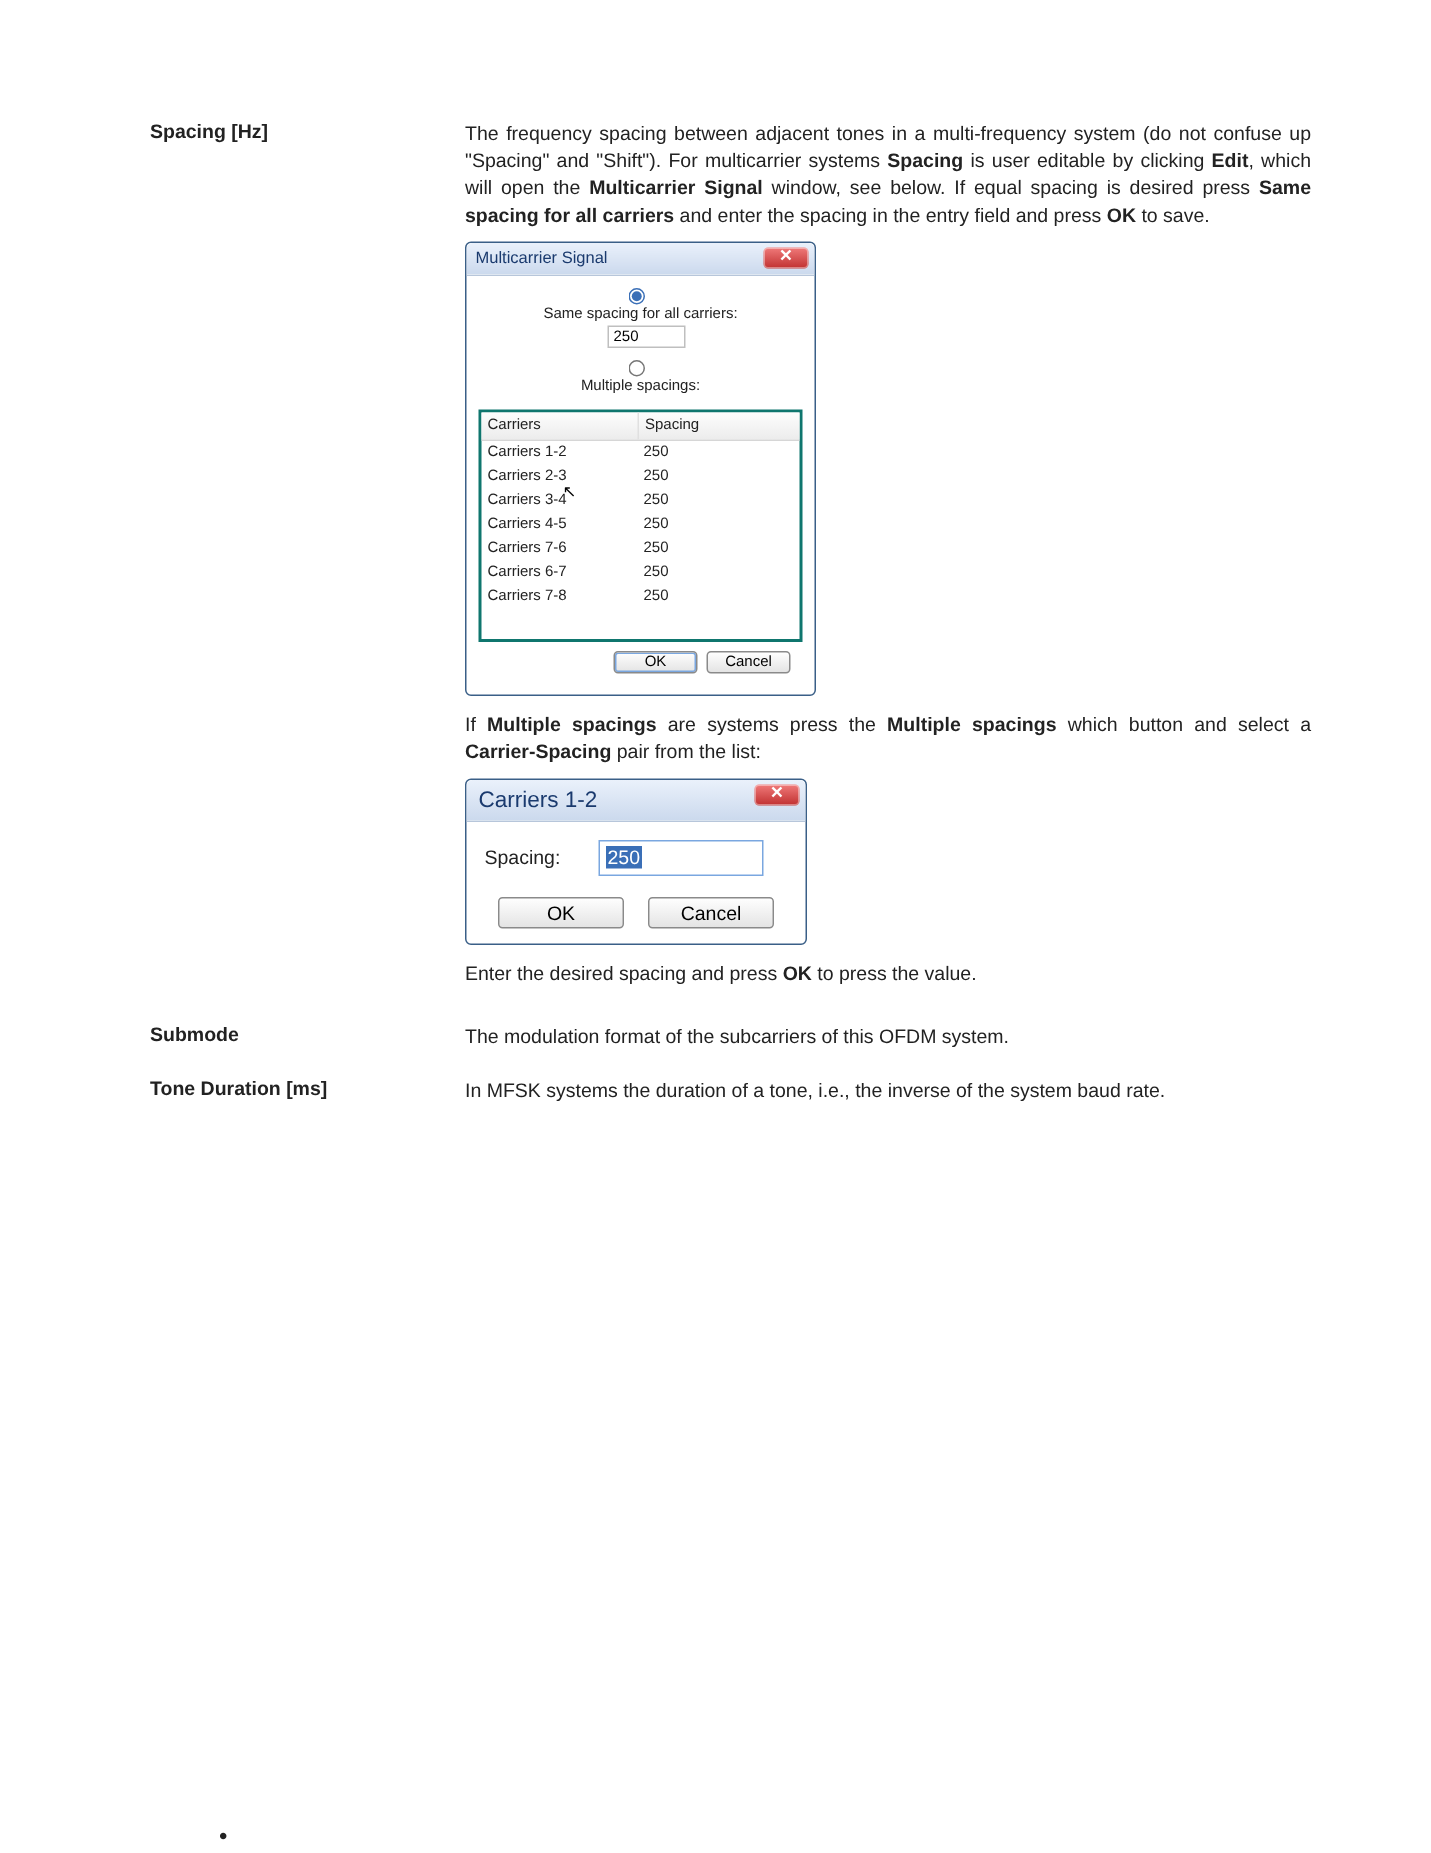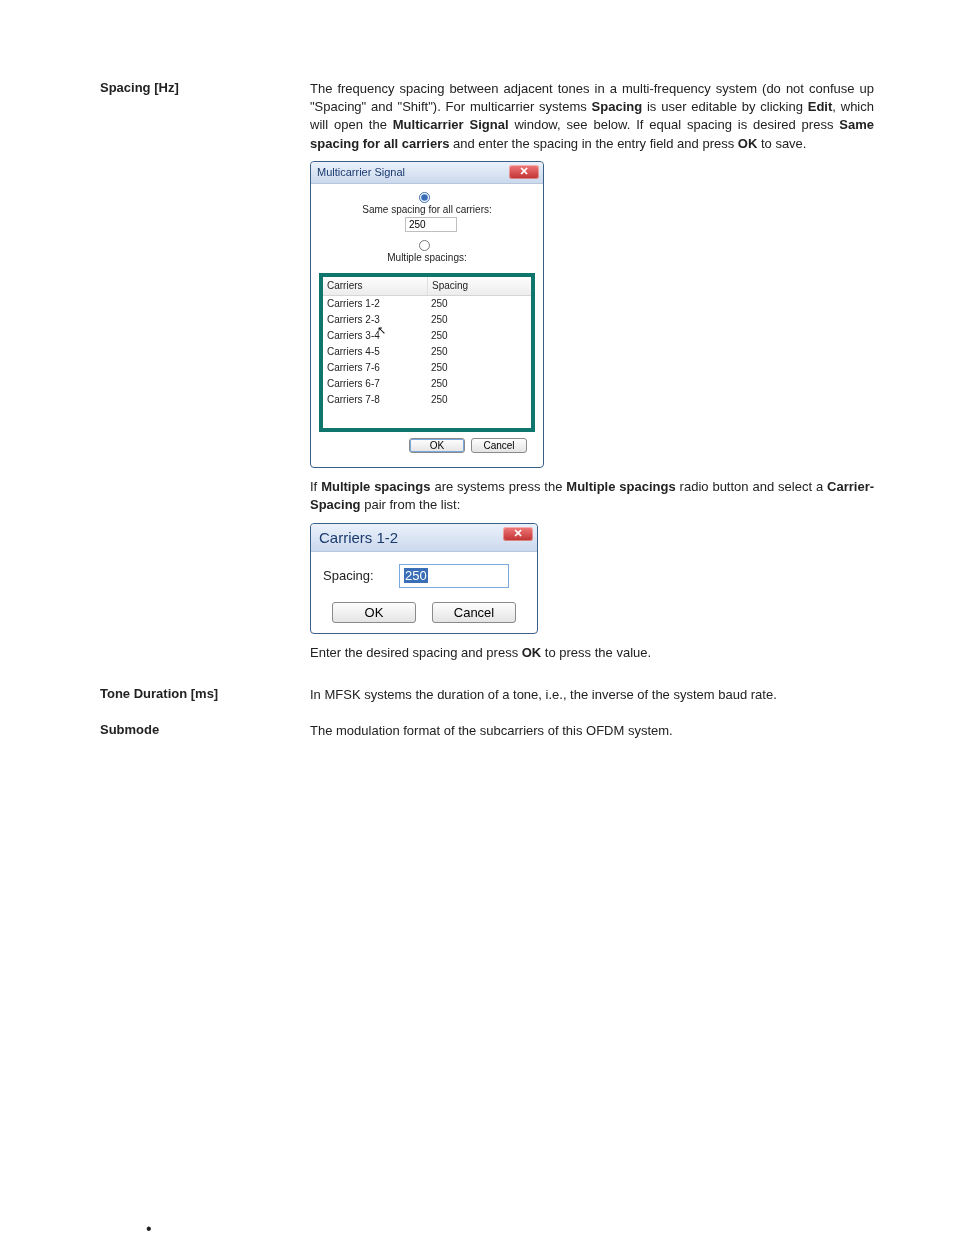--- a/index.html
+++ b/index.html
@@ -86,21 +86,21 @@
   }
   .dialog1 .radio-row .rlabel { flex: 1; }
   .dialog1 .sameval {
     width: 44px;
     border: 1px solid #bfbfbf;
     font-size: 10px;
     padding: 1px 3px;
     margin-left: 8px;
   }
   .dialog1 .listpanel {
-    border: 4px solid #0f766e;
+    border: 2px solid #0f766e;
     margin-top: 4px;
   }
   .dialog1 .listhdr {
     display: flex;
     background: linear-gradient(to bottom,#fdfdfd,#ececec);
     border-bottom: 1px solid #d6d6d6;
     font-size: 10px;
   }
   .dialog1 .listhdr .c1 { width: 96px; padding: 2px 4px; border-right: 1px solid #e0e0e0;}
   .dialog1 .listhdr .c2 { flex:1; padding: 2px 4px; }
@@ -259,21 +259,21 @@
             </div>
           </div>
           <div class="btnrow">
             <button class="winbtn okhl">OK</button>
             <button class="winbtn">Cancel</button>
           </div>
         </div>
       </div>
 
       <p>
-        <span>If </span><span class="b">Multiple spacings</span><span> are systems press the </span><span class="b">Multiple spacings</span><span> radio button and select a </span><span class="b">Carrier-Spacing</span><span> pair from the list:</span>
+        <span>If </span><span class="b">Multiple spacings</span><span> are systems press the </span><span class="b">Multiple spacings</span><span> which button and select a </span><span class="b">Carrier-Spacing</span><span> pair from the list:</span>
       </p>
 
       <div class="dialog2">
         <div class="titlebar">
           <span>Carriers 1-2</span>
           <div class="closebtn">✕</div>
         </div>
         <div class="body">
           <div class="srow">
             <div class="slabel">Spacing:</div>
@@ -286,23 +286,23 @@
         </div>
       </div>
 
       <p>
         <span>Enter the desired spacing and press </span><span class="b">OK</span><span> to press the value.</span>
       </p>
     </div>
   </div>
 
   <div class="row">
+    <div class="label-col">Submode</div>
+    <div class="content-col">The modulation format of the subcarriers of this OFDM system.</div>
+  </div>
+
+  <div class="row">
     <div class="label-col">Tone Duration [ms]</div>
     <div class="content-col">In MFSK systems the duration of a tone, i.e., the inverse of the system baud rate.</div>
   </div>
 
-  <div class="row">
-    <div class="label-col">Submode</div>
-    <div class="content-col">The modulation format of the subcarriers of this OFDM system.</div>
-  </div>
-
   <div class="bullet-row">•</div>
 </div>
 
 </body></html>

